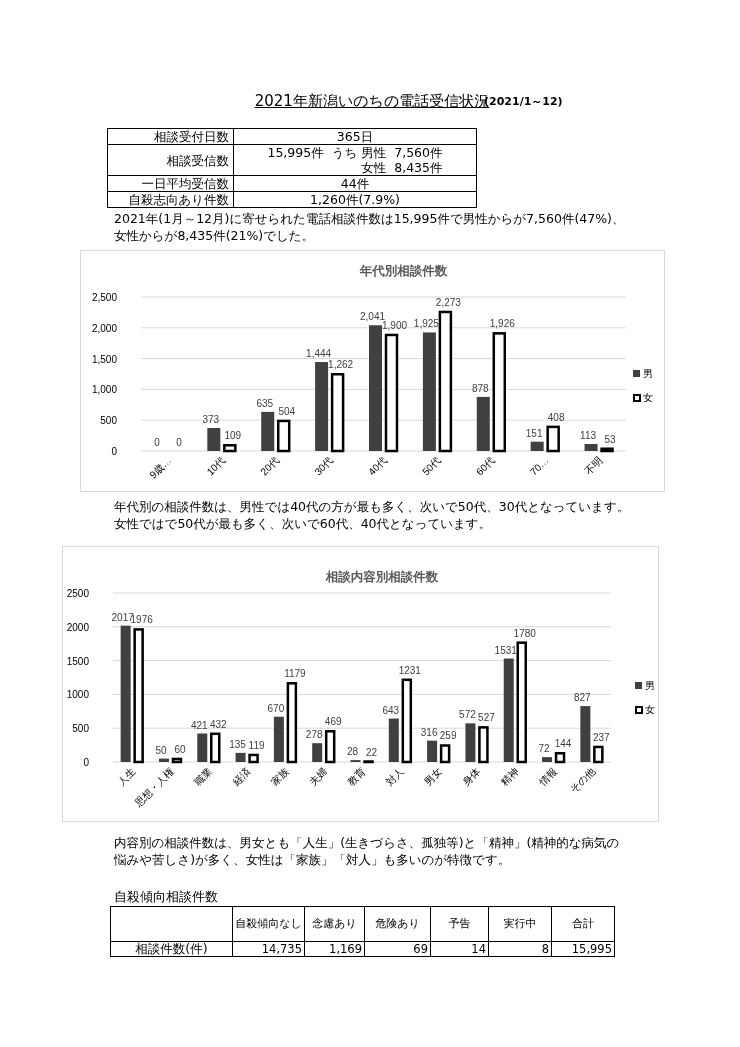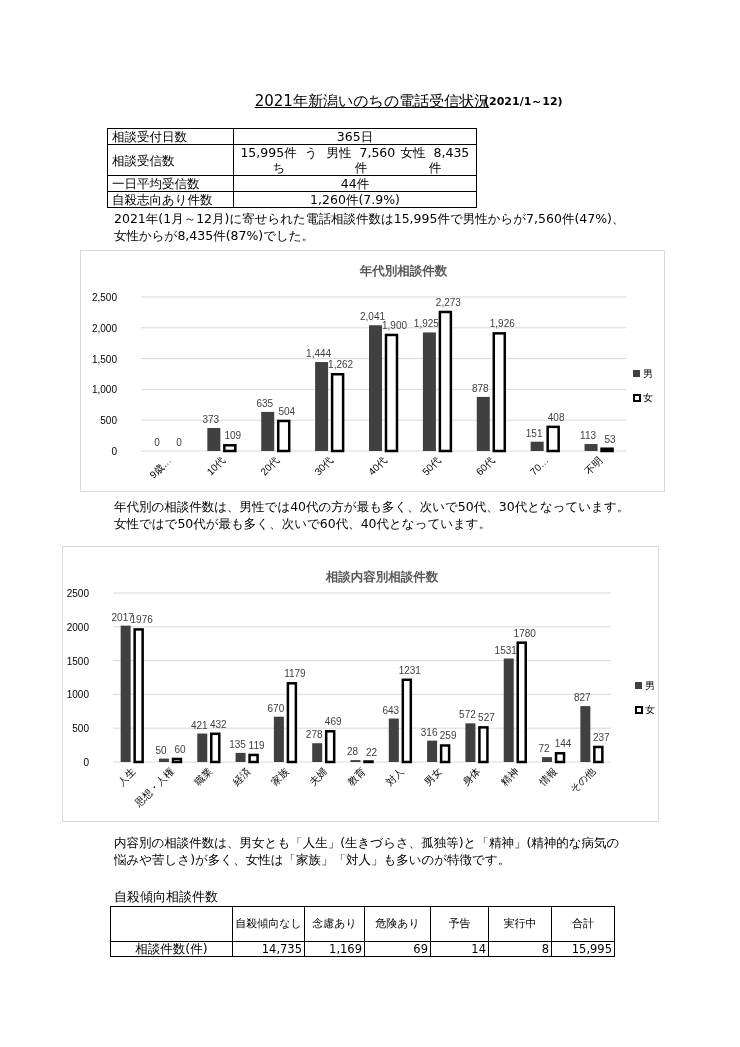--- a/index.html
+++ b/index.html
@@ -4,24 +4,24 @@
 <style>
   * { box-sizing: border-box; margin: 0; padding: 0; }
   html, body { width: 740px; height: 1047px; background: #ffffff; overflow: hidden; }
   body { position: relative; font-family: "DejaVu Sans", "Liberation Sans", sans-serif; color: #000; }
   .abs { position: absolute; }
   .title { left: 0; width: 740px; top: 92px; text-align: center; font-size: 15px; }
   .title span { text-decoration: underline; padding-left: 4px; }
   .period { left: 484px; top: 94px; font-size: 11px; font-weight: bold; }
   table.summary { position: absolute; left: 107px; top: 128px; width: 370px; border-collapse: collapse; font-size: 12.5px; }
   table.summary td { border: 1.5px solid #000; padding: 0 4px; line-height: 15px; }
-  table.summary td.lbl { width: 126px; text-align: left; margin-top: 12px; }
+  table.summary td.lbl { width: 126px; text-align: right; margin-top: 12px; }
   table.summary td.val { text-align: center; margin-top: 20px; }
   .cnt-row { display: flex; justify-content: center; gap: 4px; }
-  .gender-col { display: flex; flex-direction: row; align-items: flex-start; }
+  .gender-col { display: flex; flex-direction: column; align-items: flex-start; }
   .para { font-size: 12.5px; line-height: 17px; }
   .p1 { left: 114px; top: 210px; width: 560px; }
   .p2 { left: 114px; top: 498px; width: 560px; }
   .p3 { left: 114px; top: 834px; width: 560px; }
   .chart-frame { border: 1px solid #d9d9d9; background: #fff; }
   .c1 { left: 80px; top: 250px; width: 585px; height: 242px; }
   .c2 { left: 62px; top: 546px; width: 597px; height: 276px; }
   .sec-title { left: 114px; top: 888px; font-size: 13px; }
   table.suicide { position: absolute; left: 110px; top: 906px; border-collapse: collapse; font-size: 11.5px; }
   table.suicide td, table.suicide th { border: 1.5px solid #000; line-height: 14px; font-weight: normal; }
@@ -63,21 +63,21 @@
   </tr>
   <tr>
     <td class="lbl">自殺志向あり件数</td>
     <td class="val">1,260件(7.9%)</td>
   </tr>
 </tbody>
   </table>
 
 <div class="abs para p1">
   <div>2021年(1月～12月)に寄せられた電話相談件数は15,995件で男性からが7,560件(47%)、</div>
-  <div>女性からが8,435件(87%)でした。</div>
+  <div>女性からが8,435件(21%)でした。</div>
 </div>
 
 <div class="abs chart-frame c1">
   <svg id="chart0" width="585" height="242">
       <text x="322.5" y="24" text-anchor="middle" font-size="12.5" font-weight="bold" fill="#595959">年代別相談件数</text>
       <line x1="60" x2="545" y1="200" y2="200" stroke="#d9d9d9" stroke-width="1"></line>
       <text x="36" y="204" text-anchor="end" font-size="10" fill="#000">0</text>
       <line x1="60" x2="545" y1="169.2" y2="169.2" stroke="#d9d9d9" stroke-width="1"></line>
       <text x="36" y="173.2" text-anchor="end" font-size="10" fill="#000">500</text>
       <line x1="60" x2="545" y1="138.4" y2="138.4" stroke="#d9d9d9" stroke-width="1"></line>

